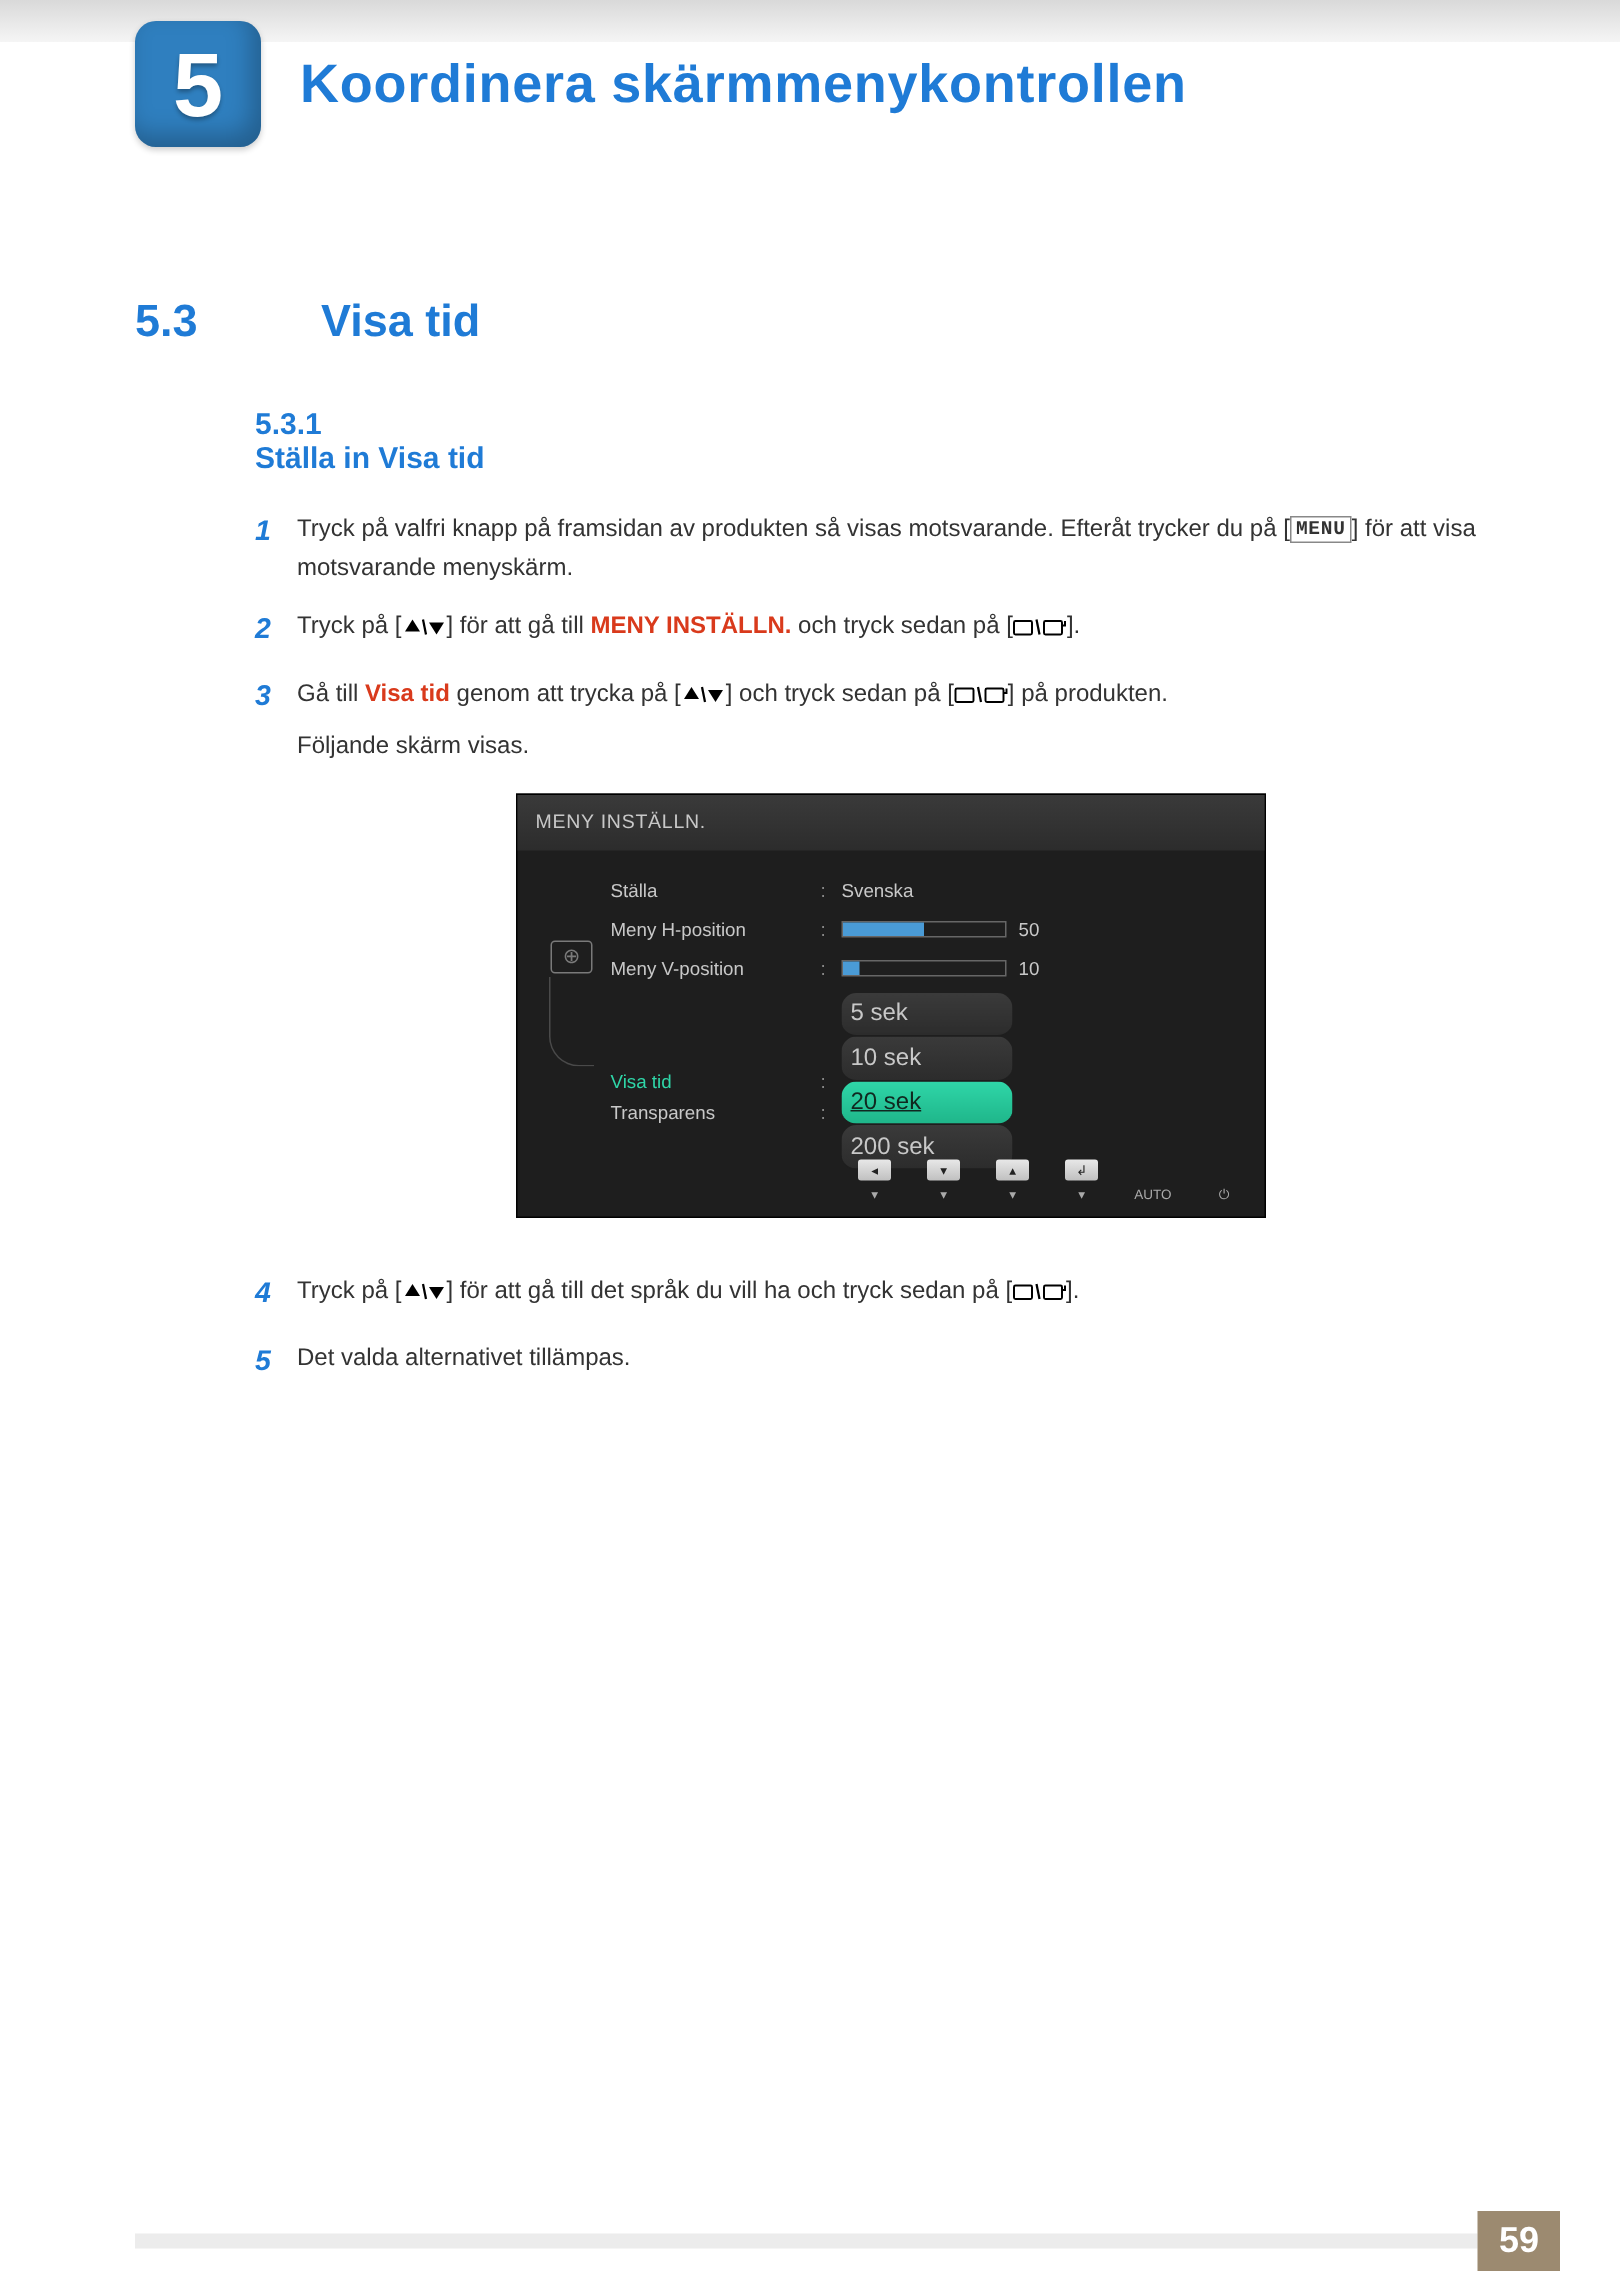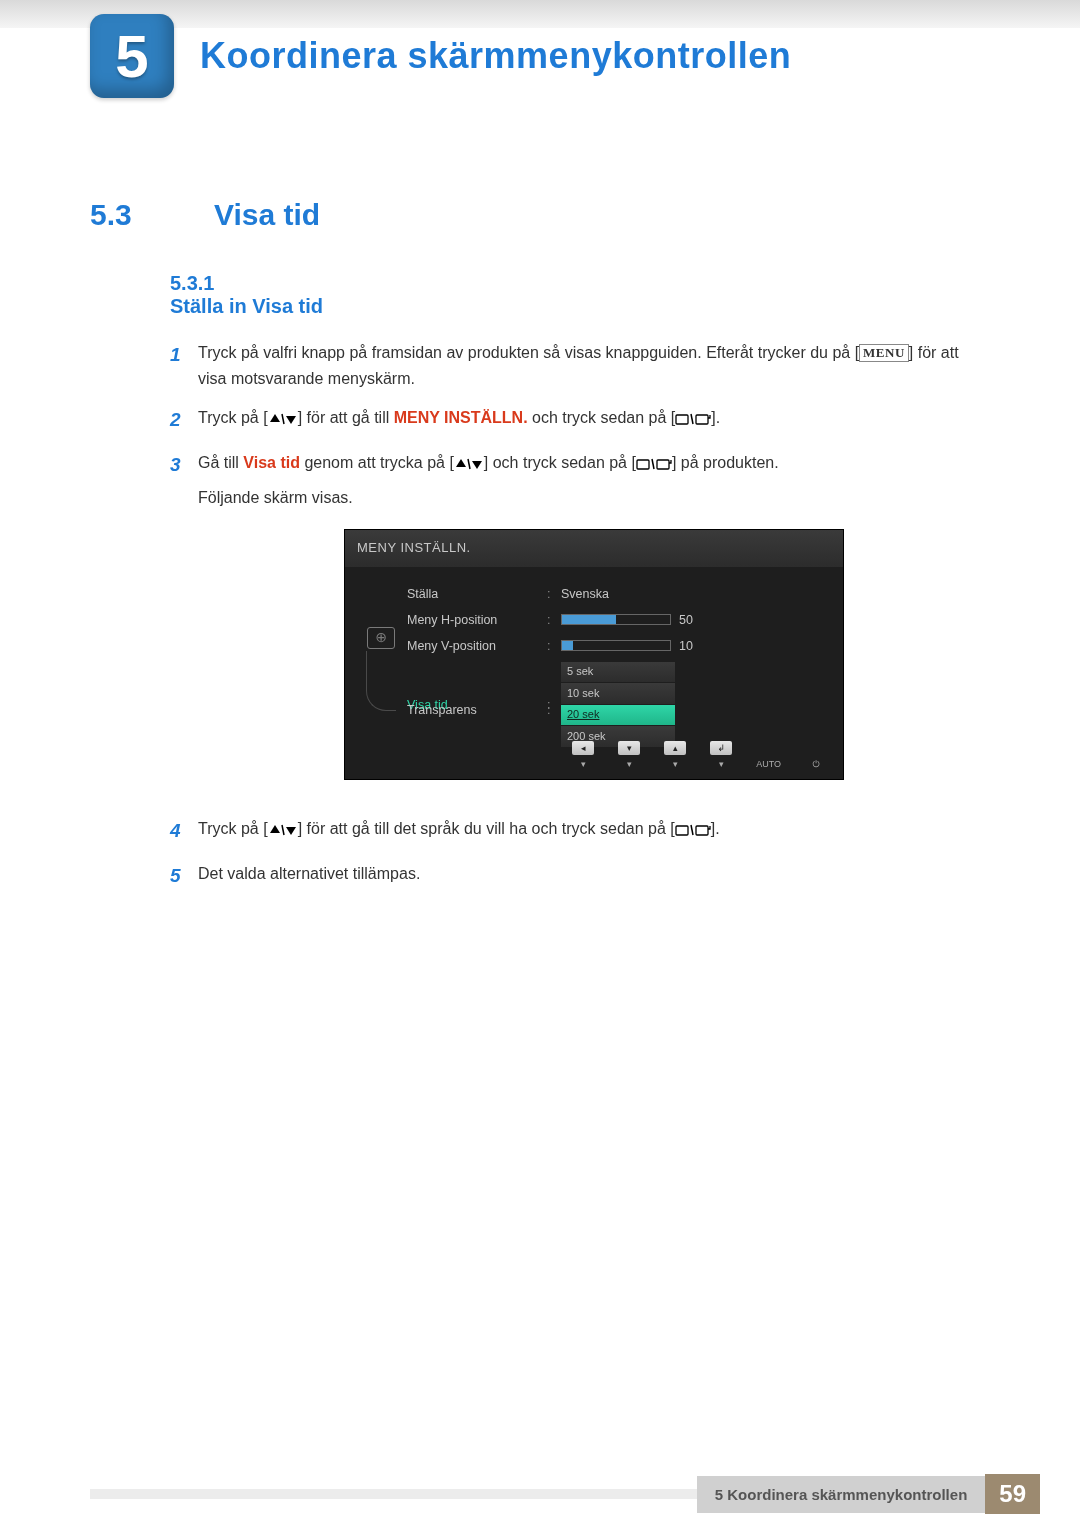--- a/index.html
+++ b/index.html
@@ -95,21 +95,21 @@
   .step .n {
     color: #1f7bd6;
     font-style: italic;
     font-weight: bold;
     font-size: 19px;
     width: 28px;
     flex-shrink: 0;
   }
   .step .t { flex: 1; }
   .menu-label {
-    font-family: Liberation Serif, serif;
+    font-family: Liberation Mono, monospace;
     font-weight: bold;
     font-size: 13px;
     letter-spacing: 0.5px;
     border: 1px solid #888;
     padding: 0 3px;
     display: inline-block;
     line-height: 1.2;
     vertical-align: 1px;
   }
   .arrows-icon svg, .enter-icon svg { vertical-align: -3px; }
@@ -175,23 +175,24 @@
   .slider .fill {
     position:absolute; left:0; top:0; bottom:0;
     background: #4a9bd6;
   }
   .dropdown {
     width: 114px;
   }
   .dropdown .opt {
     background: linear-gradient(#3a3a3a,#2c2c2c);
     padding: 1.5px 6px;
-    font-size: 11px;
+    font-size: 16px;
     color: #c8c8c8;
     border-bottom: 1px solid #1e1e1e;
+    border-radius: 10px;
   }
   .dropdown .opt.sel {
     background: linear-gradient(#2fd6a8,#1fb68a);
     color: #102820;
     text-decoration: underline;
   }
   .osd-footer {
     display:flex; justify-content:flex-end; align-items:center;
     gap: 24px;
     padding: 4px 16px 8px 0;
@@ -258,21 +259,21 @@
 
   <div class="subsection-row">
     <div class="subsection-num">5.3.1</div>
     <div class="subsection-title">Ställa in Visa tid</div>
   </div>
 
   <div class="steps">
     <div class="step">
       <div class="n">1</div>
       <div class="t">
-        <span>Tryck på valfri knapp på framsidan av produkten så visas knappguiden. Efteråt trycker du på [</span><span class="menu-label">MENU</span><span>] för att visa motsvarande menyskärm.</span>
+        <span>Tryck på valfri knapp på framsidan av produkten så visas motsvarande. Efteråt trycker du på [</span><span class="menu-label">MENU</span><span>] för att visa motsvarande menyskärm.</span>
       </div>
     </div>
 
     <div class="step">
       <div class="n">2</div>
       <div class="t">
         <span>Tryck på [</span><span class="arrows-icon"><svg width="30" height="14">
               <polygon points="7,2 12,10 2,10" fill="#000"></polygon>
               <polygon points="23,12 28,4 18,4" fill="#000"></polygon>
               <line x1="14" y1="2" x2="16" y2="12" stroke="#000" stroke-width="1.5"></line>
@@ -401,15 +402,14 @@
 
     <div class="step">
       <div class="n">5</div>
       <div class="t">Det valda alternativet tillämpas.</div>
     </div>
   </div>
 </div>
 
 <div class="page-footer">
   <div class="footer-bar"></div>
-  <div class="footer-text">5 Koordinera skärmmenykontrollen</div>
   <div class="footer-num">59</div>
 </div>
 
 </body></html>

